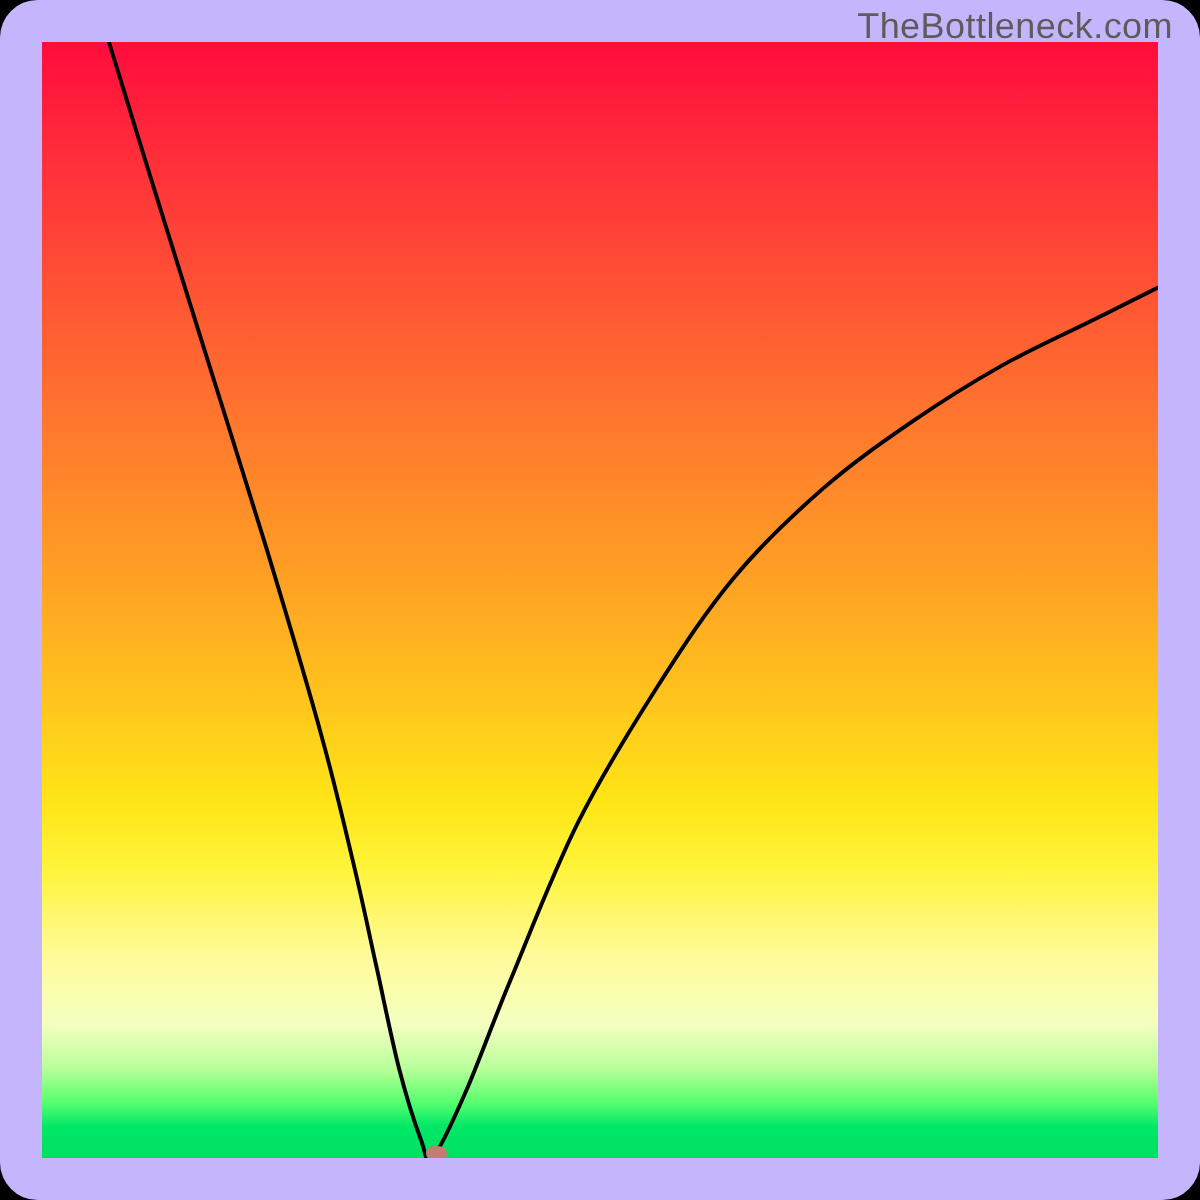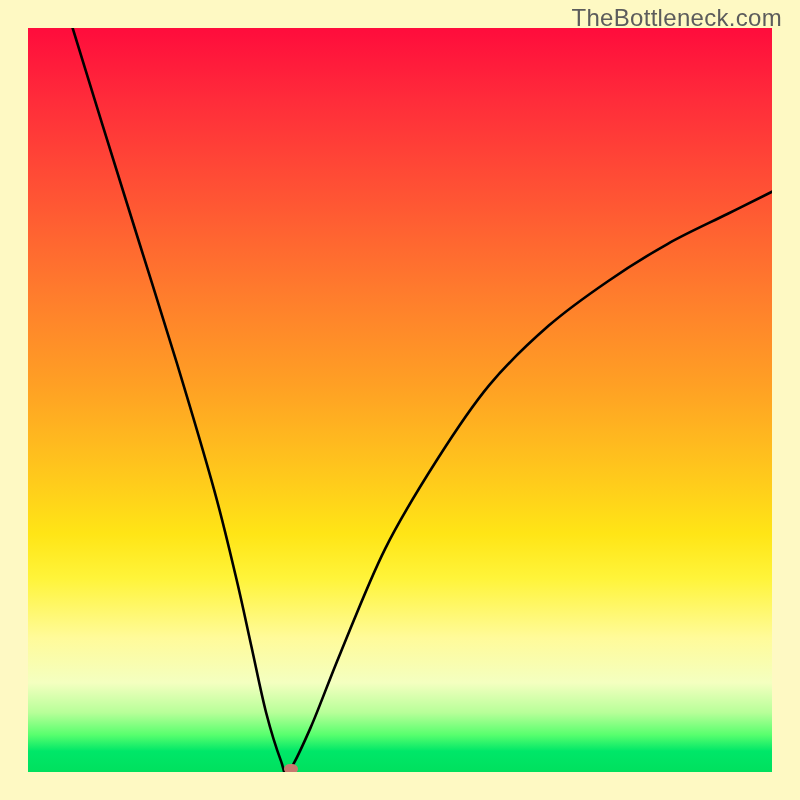--- a/index.html
+++ b/index.html
@@ -8,21 +8,22 @@
     width: 800px;
     height: 800px;
     background: #000;
     overflow: hidden;
     font-family: Arial, Helvetica, sans-serif;
   }
   .frame {
     position: relative;
     width: 800px;
     height: 800px;
-    background: #fef9c3;
+    background: #c4b5fd;
+    border-radius: 25px;
   }
   .watermark {
     position: absolute;
     top: 4px;
     right: 18px;
     color: #5c5c5c;
     font-size: 24px;
     font-weight: 400;
     letter-spacing: 0.3px;
     z-index: 5;

